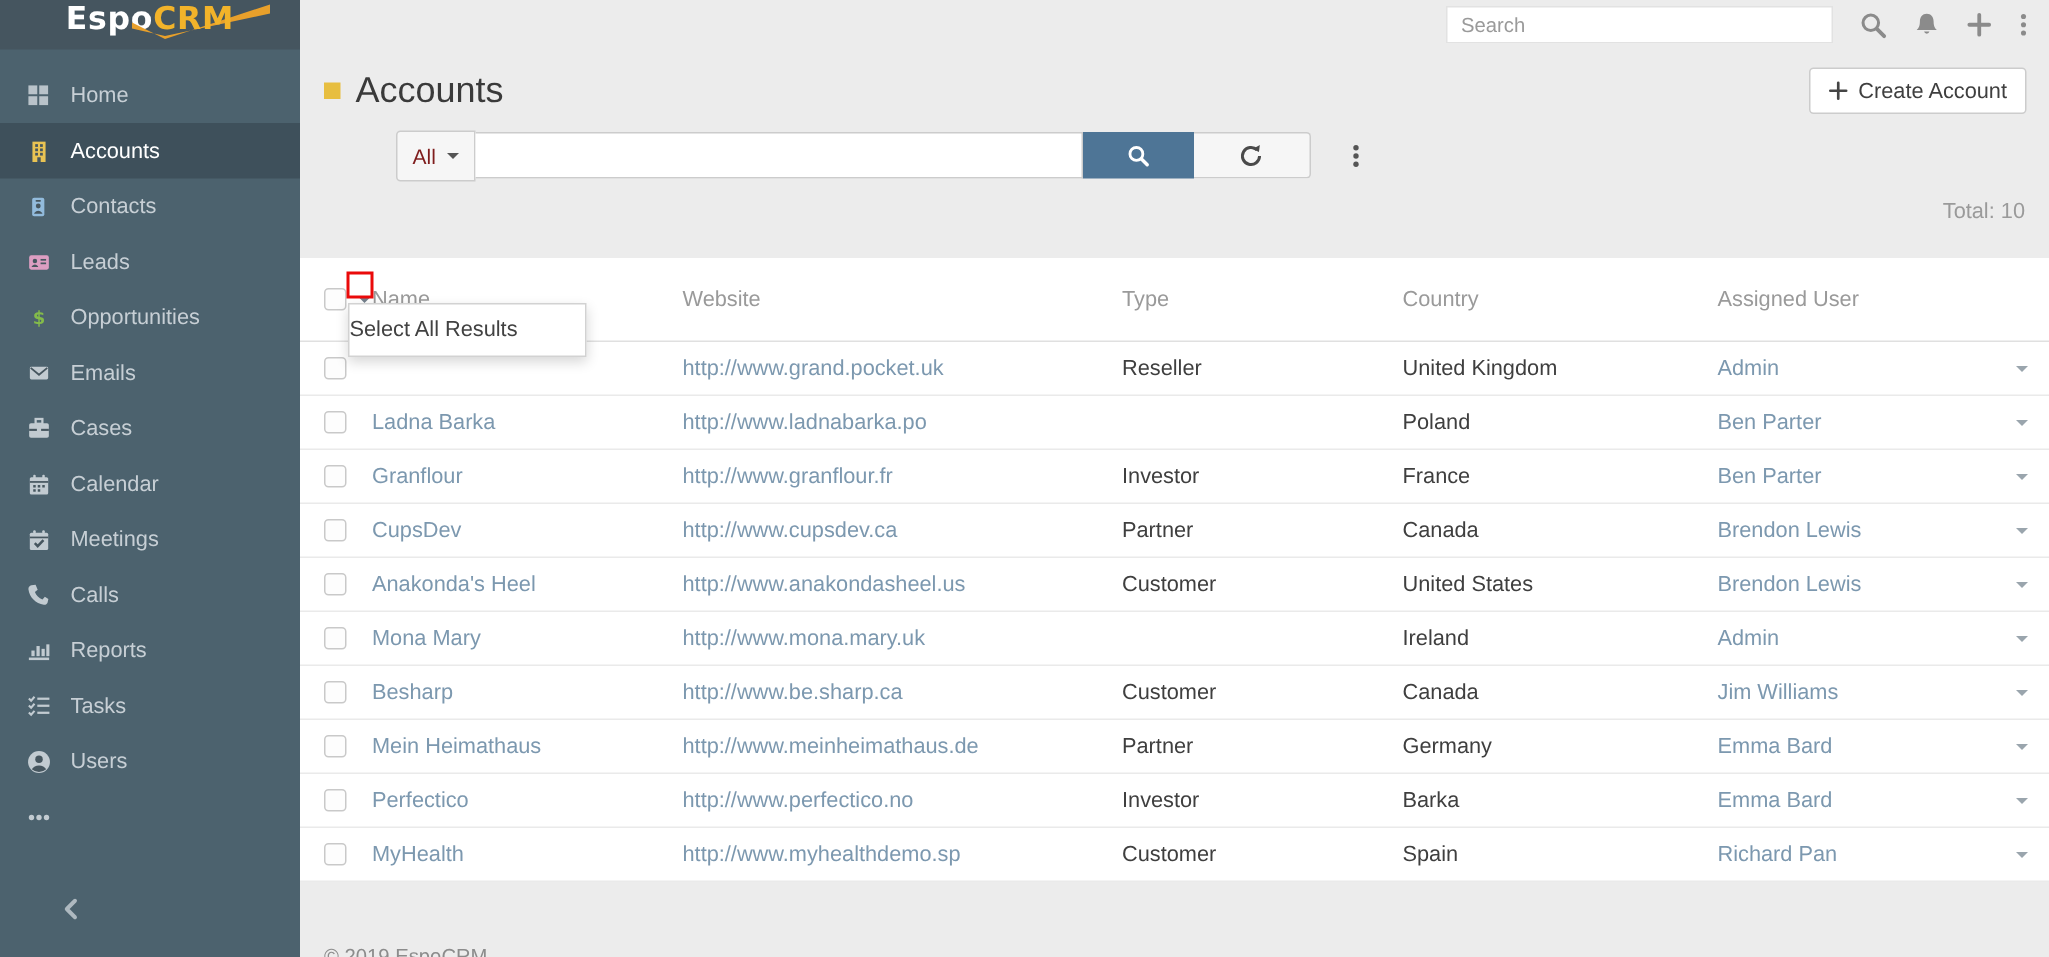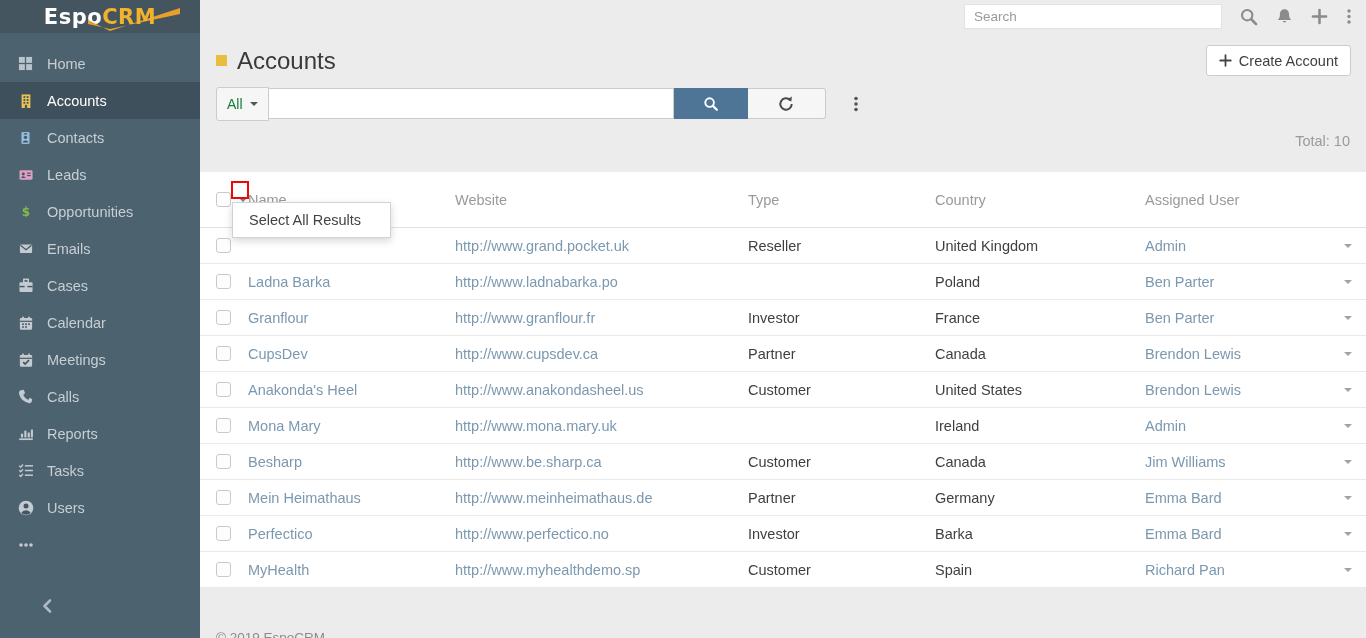--- a/index.html
+++ b/index.html
@@ -6,21 +6,21 @@
   html,body { width:1366px; height:638px; overflow:hidden; }
   body {
     position: relative;
     font-family: "Liberation Sans", "DejaVu Sans", sans-serif;
     background: #ececec;
     color: #3f3f3f;
     font-size: 14.5px;
   }
   
   .sidebar { position:absolute; left:0; top:0; width:200px; height:638px; background:#4C626E; z-index:5; }
-  .logo-bar { height:33px; background:#45555F; display:flex; align-items:center; justify-content:center; cursor:pointer; }
+  .logo-bar { height:33px; background:#45555F; display:flex; justify-content:center; cursor:pointer; }
   .logo-text { font-family:"DejaVu Sans", sans-serif; font-weight:bold; font-size:21px; letter-spacing:0.5px; position:relative; }
   .logo-espo { color:#ffffff; }
   .logo-crm  { color:#F2B32A; position:relative; }
   .logo-swoosh { position:absolute; left:44px; top:2px; pointer-events:none; }
   .nav { margin-top:12px; list-style:none; }
   .nav-item { height:37px; display:flex; align-items:center; padding-left:17px; gap:13px;
               color:#C7CFD5; cursor:pointer; font-size:14.5px; }
   .nav-item.active { background:#3E505B; color:#fff; }
   .icon16 { width:17px; height:16px; display:inline-flex; align-items:center; justify-content:center; flex:none; }
   .collapse-btn { position:absolute; left:40px; bottom:24px; cursor:pointer; width:16px; height:16px; }
@@ -35,21 +35,21 @@
                  padding:10px 15px 0 16px; height:45px; }
   .title-wrap { display:flex; align-items:center; gap:10px; }
   .title-square { width:11px; height:11px; background:#E7BE40; }
   .page-title { font-size:24px; color:#3a3a3a; font-weight:normal; }
   .create-btn { height:31px; background:#fff; border:1px solid #ccc; border-radius:3px;
                 display:flex; align-items:center; gap:7px; padding:0 12px; font-size:14.5px;
                 color:#3f3f3f; cursor:pointer; font-family:inherit; }
   
   .filter-row { display:flex; align-items:center; padding-left:16px; margin-top:10px; height:31px; }
   .all-btn { height:31px; background:#f6f6f6; border:1px solid #ccc; border-radius:3px 0 0 3px;
-             display:flex; align-items:center; gap:7px; padding:16px 10px; font-size:14px; color:#15803d; cursor:pointer; }
+             display:flex; align-items:center; gap:7px; padding:16px 10px; font-size:14px; color:#7f1d1d; cursor:pointer;margin-left:48px; }
   .caret-down { width:0; height:0; border-left:4px solid transparent; border-right:4px solid transparent;
                 border-top:4px solid #555; display:inline-block; }
   .filter-input { width:405px; height:31px; border:1px solid #ccc; border-left:none; background:#fff;
                   padding:0 9px; outline:none; font-family:inherit; font-size:14px; }
   .search-btn { width:74px; height:31px; background:#4E7596; border:none; display:flex;
                 align-items:center; justify-content:center; cursor:pointer; }
   .refresh-btn { width:78px; height:31px; background:#f6f6f6; border:1px solid #ccc; border-left:none;
                  border-radius:0 3px 3px 0; display:flex; align-items:center; justify-content:center; cursor:pointer; }
   .filter-kebab { margin-left:27px; cursor:pointer; display:inline-flex; }
   
@@ -63,21 +63,21 @@
         display:inline-block; cursor:pointer; }
   .check-cell { display:flex; align-items:center; gap:8px; }
   .hdr-caret { border-top-color:#75818C; cursor:pointer; }
   a.link { color:#7C98AF; text-decoration:none; cursor:pointer; }
   .cell { color:#3f3f3f; overflow:hidden; white-space:nowrap; }
   .row-caret { justify-self:end; border-top-color:#9aa5ad; cursor:pointer; }
   .footer { margin-top:42px; padding-left:16px; font-size:13.5px; color:#8c8c8c; height:18px; }
   
   .ctx-menu { position:absolute; left:232px; top:202px; width:159px; background:#fff;
               border:1px solid #d2d2d2; box-shadow:0 3px 8px rgba(0,0,0,0.16); z-index:20; }
-  .ctx-item { height:34px; line-height:34px; padding-left:16px; font-size:14.5px; color:#424242; cursor:pointer; }
+  .ctx-item { height:34px; line-height:34px; font-size:14.5px; color:#424242; cursor:pointer; }
   .red-box { position:absolute; left:231px; top:181px; width:18px; height:18px;
              border:2px solid #EA0A0A; z-index:25; pointer-events:none; }
 </style>
 </head>
 <body>
 
 <div class="sidebar">
   <div class="logo-bar">
     <div class="logo-text">
       <svg class="logo-swoosh" width="92" height="26" viewBox="0 0 92 26">

